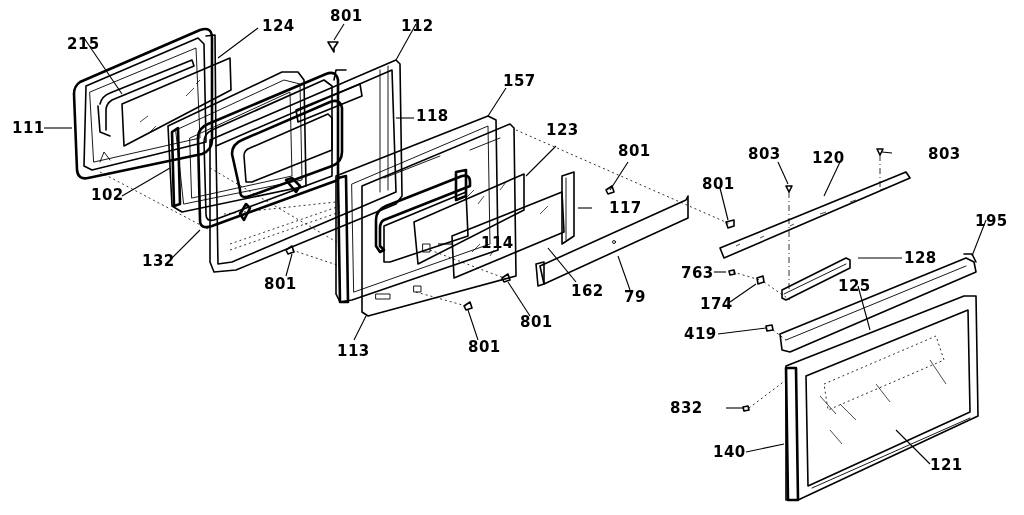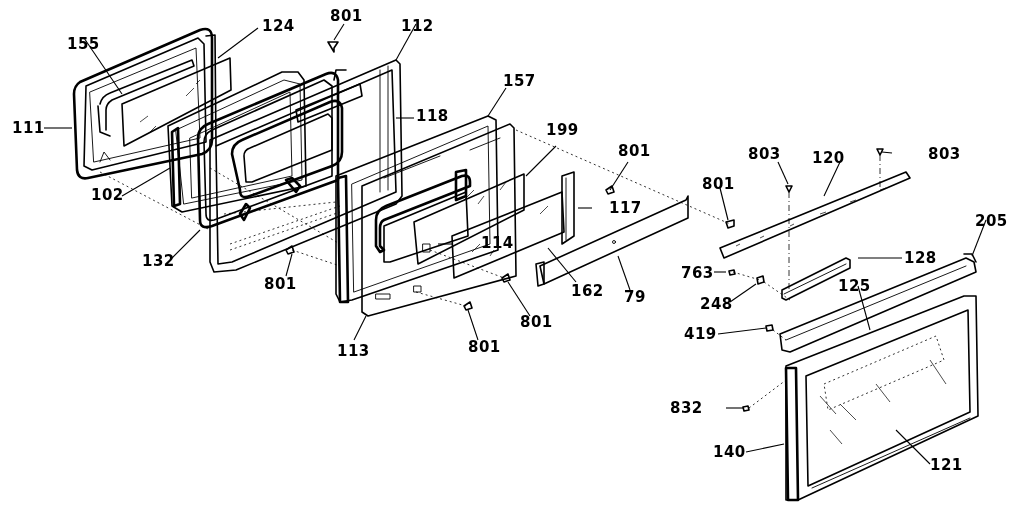--- a/index.html
+++ b/index.html
@@ -203,46 +203,46 @@
     <path class="lead" d="M714 272 L726 272"></path>
     <path class="lead" d="M730 302 L756 284"></path>
     <path class="lead" d="M858 286 L870 330"></path>
     <path class="lead" d="M718 334 L766 328"></path>
     <path class="lead" d="M726 408 L744 408"></path>
     <path class="lead" d="M746 452 L784 444"></path>
     <path class="lead" d="M930 464 L896 430"></path>
   </g>
 </svg>
 
-<span class="lbl" style="left:67px;top:37px">155</span>
+<span class="lbl" style="left:67px;top:37px">215</span>
 <span class="lbl" style="left:262px;top:19px">124</span>
 <span class="lbl" style="left:330px;top:9px">801</span>
 <span class="lbl" style="left:401px;top:19px">112</span>
 <span class="lbl" style="left:12px;top:121px">111</span>
 <span class="lbl" style="left:416px;top:109px">118</span>
 <span class="lbl" style="left:503px;top:74px">157</span>
 <span class="lbl" style="left:91px;top:188px">102</span>
-<span class="lbl" style="left:546px;top:123px">199</span>
+<span class="lbl" style="left:546px;top:123px">123</span>
 <span class="lbl" style="left:618px;top:144px">801</span>
 <span class="lbl" style="left:609px;top:201px">117</span>
 <span class="lbl" style="left:142px;top:254px">132</span>
 <span class="lbl" style="left:481px;top:236px">114</span>
 <span class="lbl" style="left:264px;top:277px">801</span>
 <span class="lbl" style="left:571px;top:284px">162</span>
 <span class="lbl" style="left:624px;top:290px">79</span>
 <span class="lbl" style="left:520px;top:315px">801</span>
 <span class="lbl" style="left:337px;top:344px">113</span>
 <span class="lbl" style="left:468px;top:340px">801</span>
 <span class="lbl" style="left:748px;top:147px">803</span>
 <span class="lbl" style="left:812px;top:151px">120</span>
 <span class="lbl" style="left:928px;top:147px">803</span>
 <span class="lbl" style="left:702px;top:177px">801</span>
-<span class="lbl" style="left:975px;top:214px">205</span>
+<span class="lbl" style="left:975px;top:214px">195</span>
 <span class="lbl" style="left:904px;top:251px">128</span>
 <span class="lbl" style="left:681px;top:266px">763</span>
-<span class="lbl" style="left:700px;top:297px">248</span>
+<span class="lbl" style="left:700px;top:297px">174</span>
 <span class="lbl" style="left:838px;top:279px">125</span>
 <span class="lbl" style="left:684px;top:327px">419</span>
 <span class="lbl" style="left:670px;top:401px">832</span>
 <span class="lbl" style="left:713px;top:445px">140</span>
 <span class="lbl" style="left:930px;top:458px">121</span>
 
 </div>
 
 </body></html>

